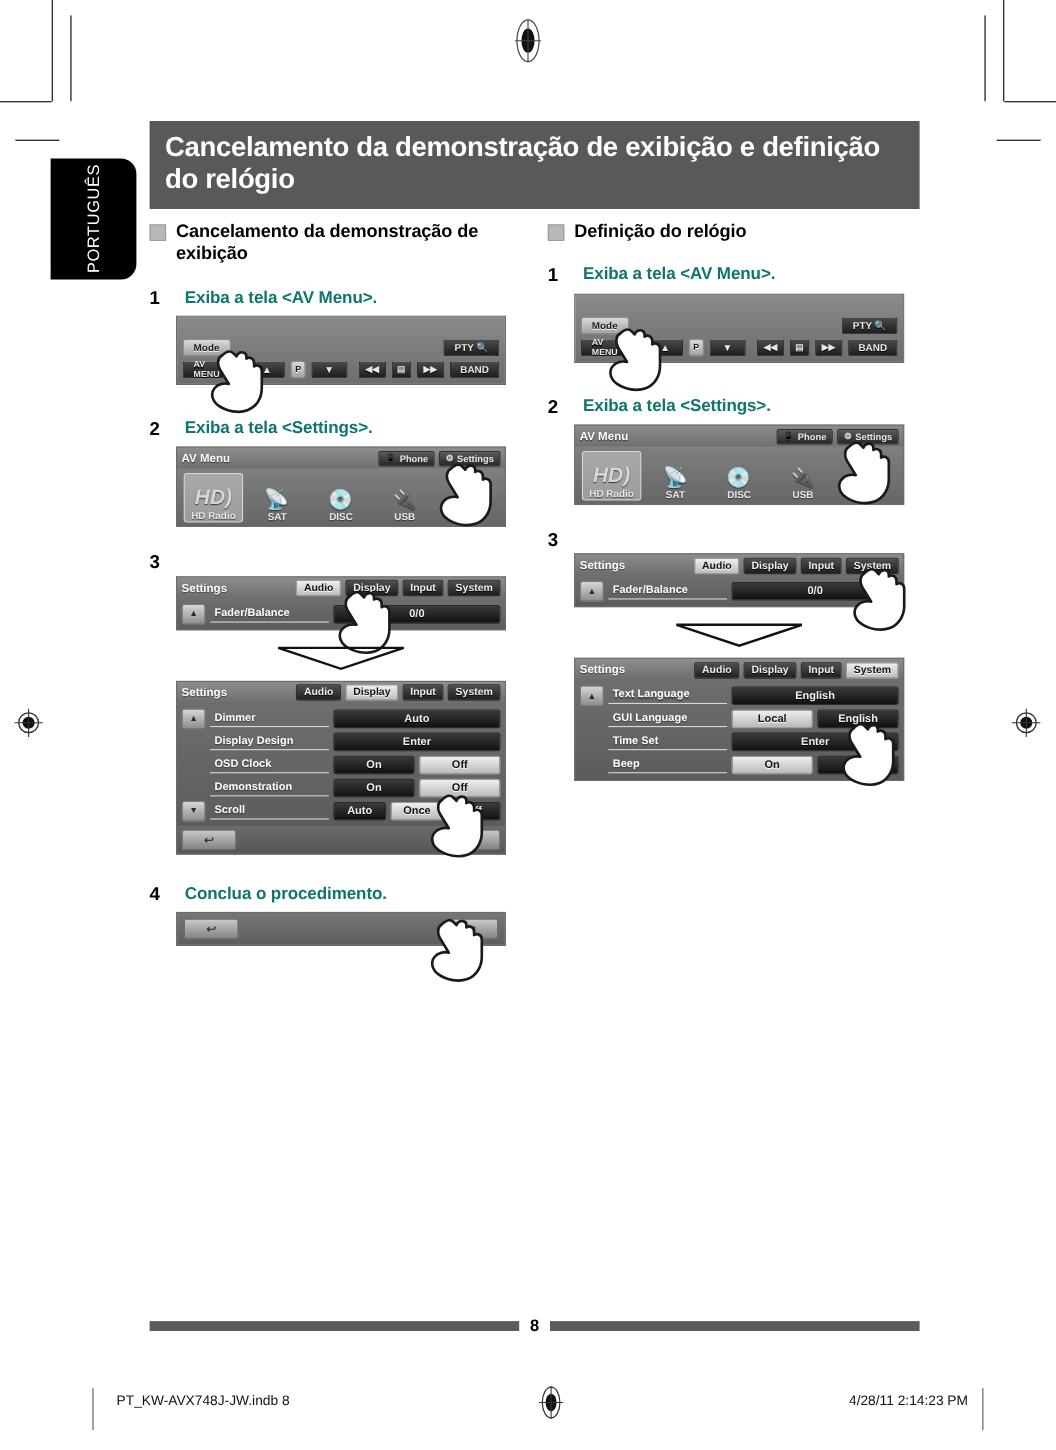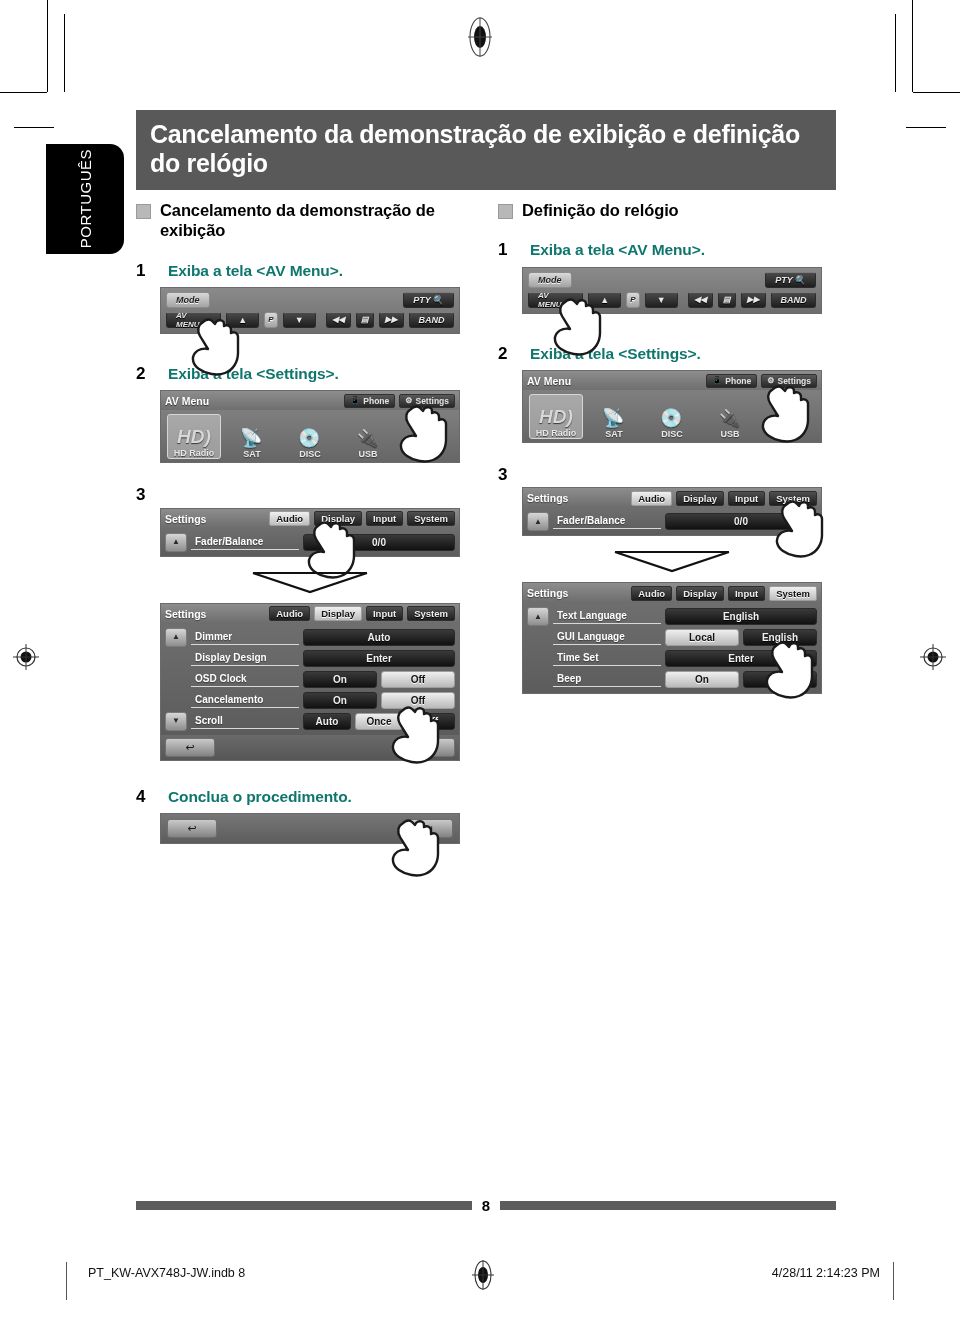--- a/index.html
+++ b/index.html
@@ -69,22 +69,21 @@
   .screen{
     position:relative;background:#7a7a7a;
     border:1px solid #6a6a6a;box-sizing:border-box;
     font-family:"Liberation Sans", sans-serif;
     overflow:visible;
   }
 
   
   .srcbar{
     background:linear-gradient(#8a8a8a,#6d6d6d);
-    padding:4px 5px 5px 5px;
-    font-style:italic;
+    padding:20px 5px 5px 5px;
   }
   .srcrow{display:flex;align-items:center;gap:5px;}
   .srcrow + .srcrow{margin-top:4px;}
 
   .key{
     background:linear-gradient(#4a4a4a,#1e1e1e);
     border:1px solid #2b2b2b;border-top-color:#7d7d7d;
     border-radius:3px;color:#e8e8e8;
     font-size:9px;font-weight:bold;
     display:flex;align-items:center;justify-content:center;
@@ -195,21 +194,21 @@
 
   
   .folio-wrap{
     position:absolute;left:136px;top:1197px;width:700px;
     display:flex;align-items:center;gap:10px;
   }
   .folio-rule{height:9px;background:#5c5c5c;flex:1 1 auto;}
   .folio-num{font-size:15px;font-weight:bold;color:#000;}
 
   .imprint{
-    position:absolute;left:0;right:0;top:1266px;height:40px;
+    position:absolute;left:18px;right:0;top:1266px;height:40px;
   }
   .imprint .lft{position:absolute;left:88px;top:0;font-size:12.5px;color:#111;}
   .imprint .rgt{position:absolute;right:80px;top:0;font-size:12.5px;color:#111;}
   .imprint .ctr{position:absolute;left:472px;top:-6px;}
   .vrule{position:absolute;width:1px;background:#555;}
 </style>
 </head>
 <body>
 
 <div class="page">
@@ -411,21 +410,21 @@
 
           <div class="set-row">
             <div class="arrowbtn ph"></div>
             <div class="rowlabel">OSD Clock</div>
             <div class="val half">On</div>
             <div class="val half on">Off</div>
           </div>
 
           <div class="set-row">
             <div class="arrowbtn ph"></div>
-            <div class="rowlabel">Cancelamento</div>
+            <div class="rowlabel">Demonstration</div>
             <div class="val half">On</div>
             <div class="val half on">Off</div>
           </div>
 
           <div class="set-row">
             <div class="arrowbtn">▼</div>
             <div class="rowlabel">Scroll</div>
             <div class="val third">Auto</div>
             <div class="val third on">Once</div>
             <div class="val third">Off</div>

